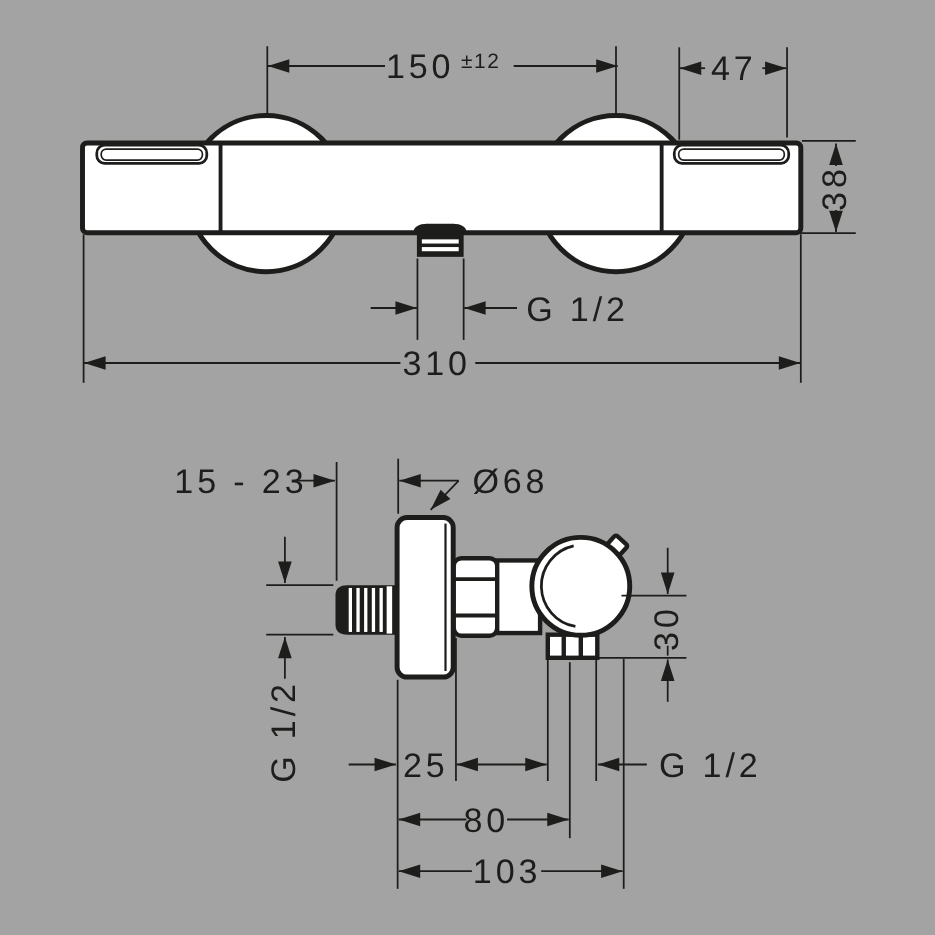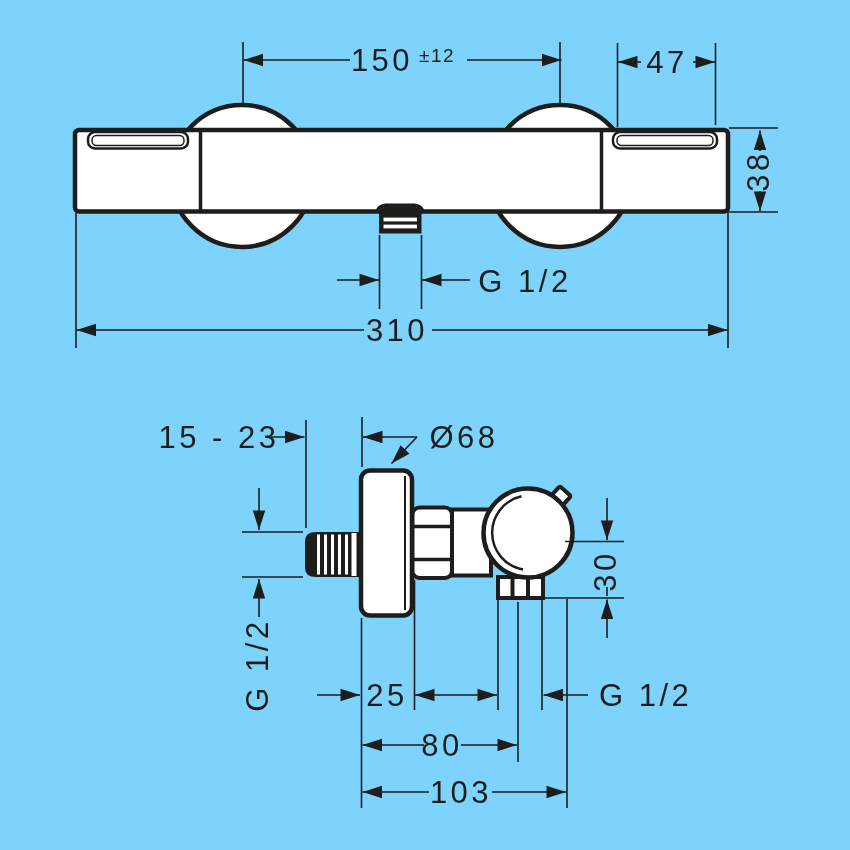--- a/index.html
+++ b/index.html
@@ -1,16 +1,16 @@
 <!DOCTYPE html>
 <html><head>
 <meta charset="utf-8">
 <style>
   html, body { margin: 0; padding: 0; background: #ffffff; }
-  .stage { width: 850px; height: 850px; position: relative; background: #7dd3fc; }
+  .stage { width: 850px; height: 850px; position: relative; background: #a3a3a3; }
   svg { display: block; }
   .dim {
     font-family: "Liberation Sans", sans-serif;
     font-size: 31px;
     letter-spacing: 3.5px;
     fill: #1d1d1b;
   }
   .dim-small {
     font-family: "Liberation Sans", sans-serif;
     font-size: 19px;

